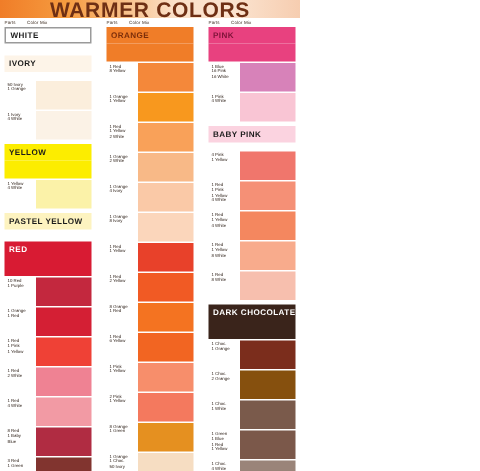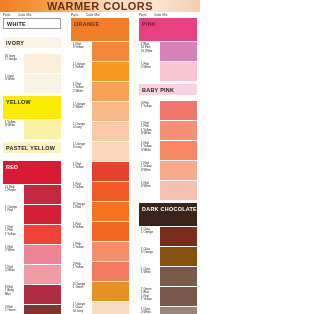--- a/index.html
+++ b/index.html
@@ -17,21 +17,21 @@
   
   .banner {
     position: absolute; left: 0; top: 0;
     width: 200px; height: 12px;
     background: linear-gradient(to right, #f07d28 0%, #f59b3f 22%, #fbe0c8 58%, #fbe3cf 78%, #f6cdb0 100%);
   }
   .banner-title {
     position: absolute; left: 0; top: 0;
     width: 200px; height: 12px;
     display: flex; align-items: center; justify-content: center;
-    font-size: 11px; font-weight: bold;
+    font-size: 14px; font-weight: bold;
     letter-spacing: .45px;
     color: #6e2f14;
   }
   
   .col {
     position: absolute;
     top: 13px;
     width: 58px;
   }
   #col-0 { left: 3px; }

